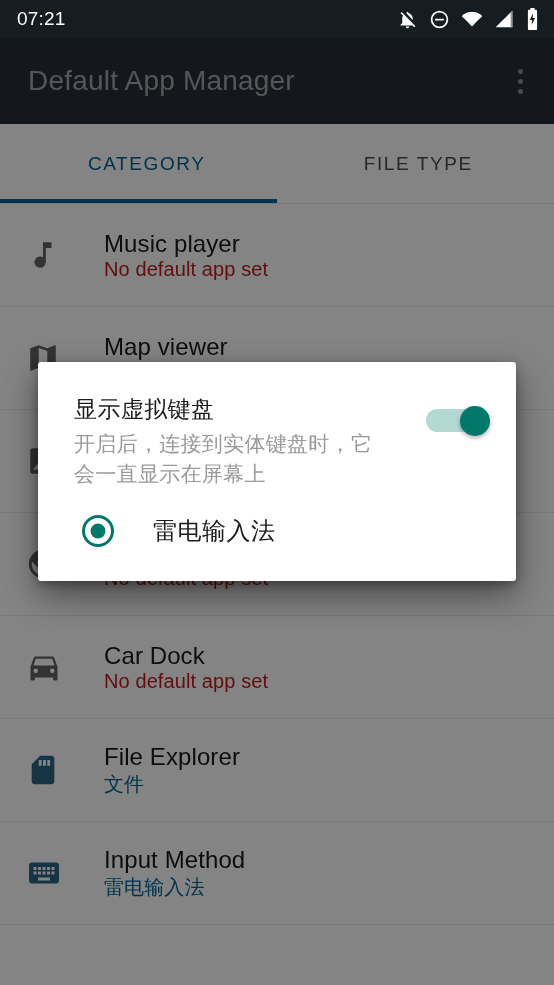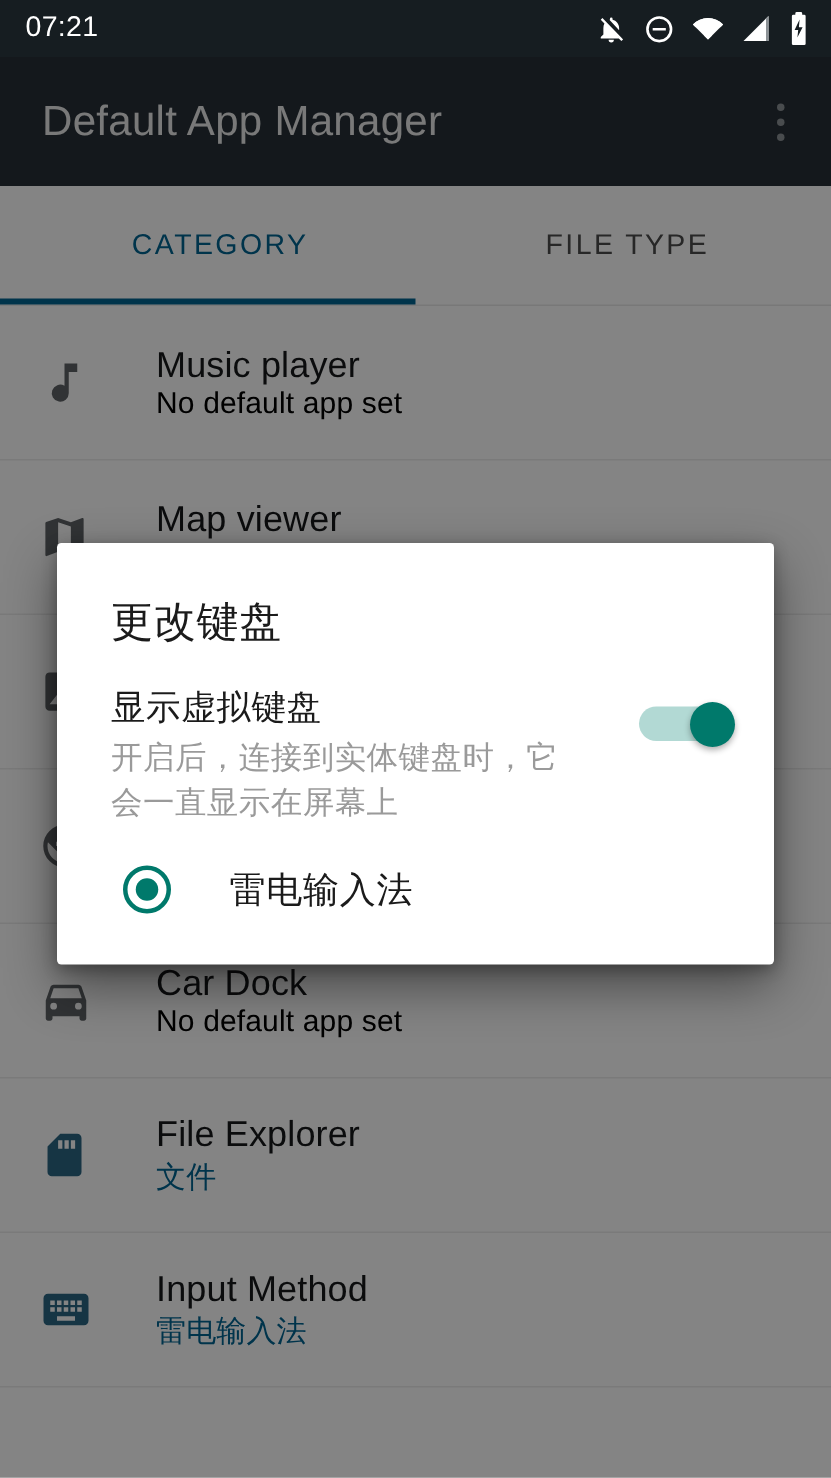--- a/index.html
+++ b/index.html
@@ -22,21 +22,21 @@
   .sb-icons{ display:flex; align-items:center; gap:11px; }
   .sb-icons svg{ display:block; }
 
   
   .appbar{
     position:absolute; top:38px; left:0; width:554px; height:86px;
     background:#262e35; display:flex; align-items:center;
     padding:0 10px 0 28px; z-index:30;
   }
   .appbar-title{
-    font-size:28px; color:#e5e5e5; font-weight:400; letter-spacing:.2px;
+    font-size:28px; color:#a3a3a3; font-weight:400; letter-spacing:.2px;
     flex:1; white-space:nowrap;
   }
   .overflow-btn{
     width:48px; height:48px; display:flex; flex-direction:column;
     align-items:center; justify-content:center; gap:5px; cursor:pointer;
   }
   .overflow-btn i{ width:5px; height:5px; border-radius:50%; background:#8b9094; display:block; }
 
   
   .content{
@@ -60,21 +60,21 @@
     height:103px; display:flex; align-items:center;
     padding:0 20px 0 26px; border-bottom:1px solid #e6e6e6; cursor:pointer;
     position:relative;
   }
   .row-icon{
     width:60px; min-width:60px; display:flex; align-items:center; justify-content:flex-start;
   }
   .row-icon svg{ display:block; }
   .row-text{ display:flex; flex-direction:column; padding-left:18px; }
   .row-title{ font-size:24px; color:#16181a; font-weight:400; letter-spacing:.1px; }
-  .row-sub{ font-size:20px; color:#000000; letter-spacing:.1px; }
+  .row-sub{ font-size:20px; color:#b91c1c; letter-spacing:.1px; }
   .row-sub.link{ color:#00628f; }
 
   
   .scrim{
     position:absolute; top:38px; left:0; width:554px; height:947px;
     background:rgba(0,0,0,.47); z-index:50;
   }
 
   
   .dialog{
@@ -265,21 +265,20 @@
       <span>
         <svg width="15" height="22" viewBox="0 0 14 24">
             <path fill="#fff" d="M9.5 2V1a1 1 0 0 0-1-1h-3a1 1 0 0 0-1 1v1H3a1 1 0 0 0-1 1v20a1 1 0 0 0 1 1h8a1 1 0 0 0 1-1V3a1 1 0 0 0-1-1H9.5z"></path>
             <path fill="#161d21" d="M7.6 5.5L4 13h2.6l-.6 5.5L9.8 11H7.1l.5-5.5z"></path>
           </svg>
       </span>
     </span>
   </div>
 
   <div class="dialog">
-    <div class="dlg-title">更改键盘</div>
 
     <div class="dlg-switch-row">
       <span class="dlg-switch-texts">
         <span class="dlg-switch-title">显示虚拟键盘</span>
         <div class="dlg-switch-desc">开启后，连接到实体键盘时，它会一直显示在屏幕上</div>
       </span>
       <span class="switch">
         <span class="track"></span>
         <span class="thumb"></span>
       </span>

